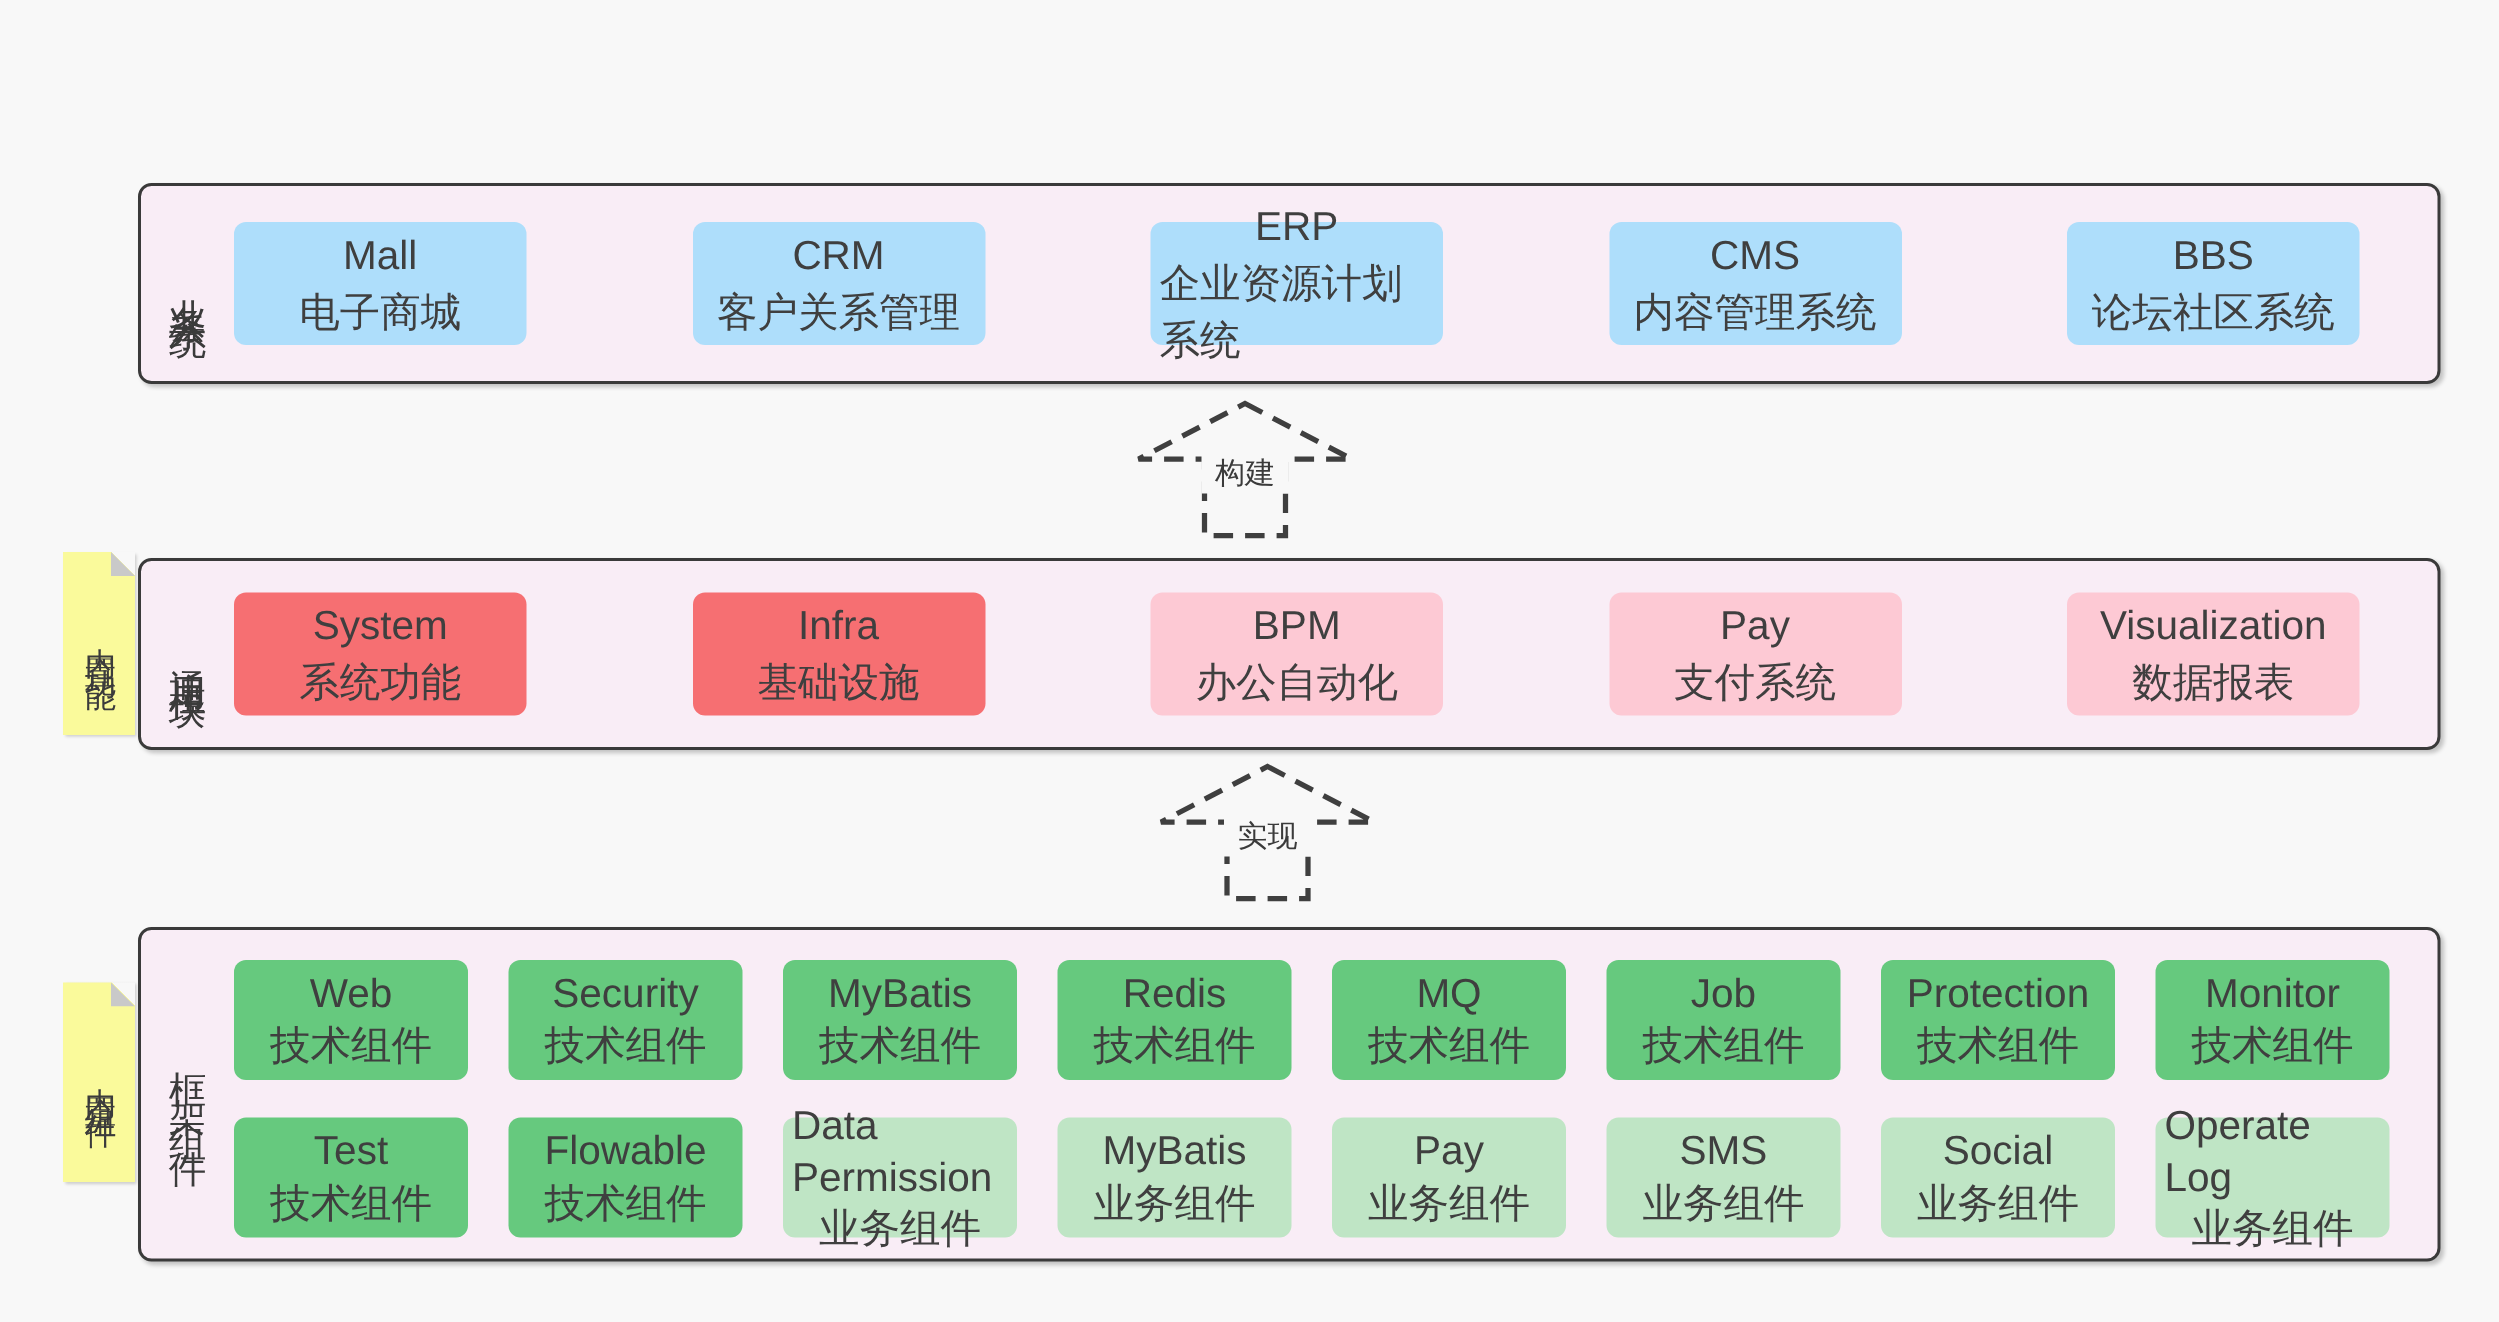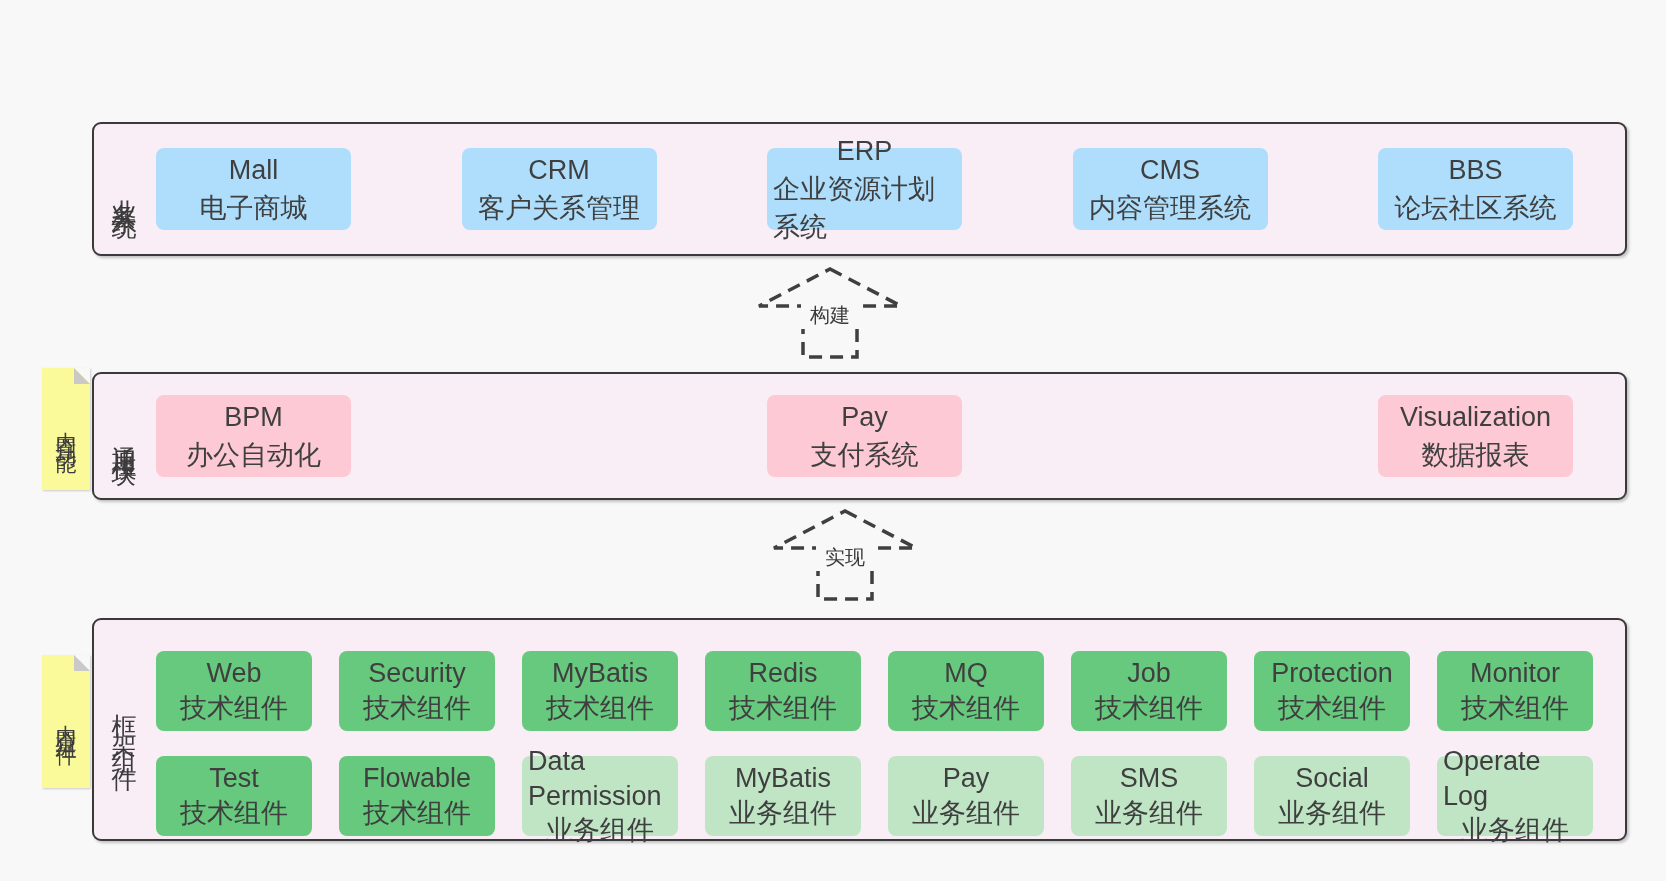--- a/index.html
+++ b/index.html
@@ -50,21 +50,20 @@
     padding:0 52px 0 0;
   }
   .grid-content{
     flex:1;
     display:grid;
     grid-template-columns:repeat(8,1fr);
     column-gap:27px;
     row-gap:25px;
     padding:20px 32px 18px 0;
     box-sizing:border-box;
-    margin-top:11px;
   }
 
   
   .box{
     border-radius:8px;
     display:flex;flex-direction:column;
     align-items:center;justify-content:center;
     text-align:left;
     font-size:27px;
     line-height:1.42;
@@ -146,20 +145,28 @@
   <div class="sticky sticky-2">
     <svg class="fold" width="16" height="16">
       <path d="M0 0 L16 16 L0 16 Z" fill="#c9c9c9"></path>
     </svg>
     <span>内置功能</span>
   </div>
 
   <div class="layer layer-2">
     <div class="layer-label">通用模块</div>
     <div class="layer-content">
+      <div class="box b-red">
+        <span>System</span>
+        <span>系统功能</span>
+      </div>
+      <div class="box b-red">
+        <span>Infra</span>
+        <span>基础设施</span>
+      </div>
       <div class="box b-pink">
         <span>BPM</span>
         <span>办公自动化</span>
       </div>
       <div class="box b-pink">
         <span>Pay</span>
         <span>支付系统</span>
       </div>
       <div class="box b-pink">
         <span>Visualization</span>

